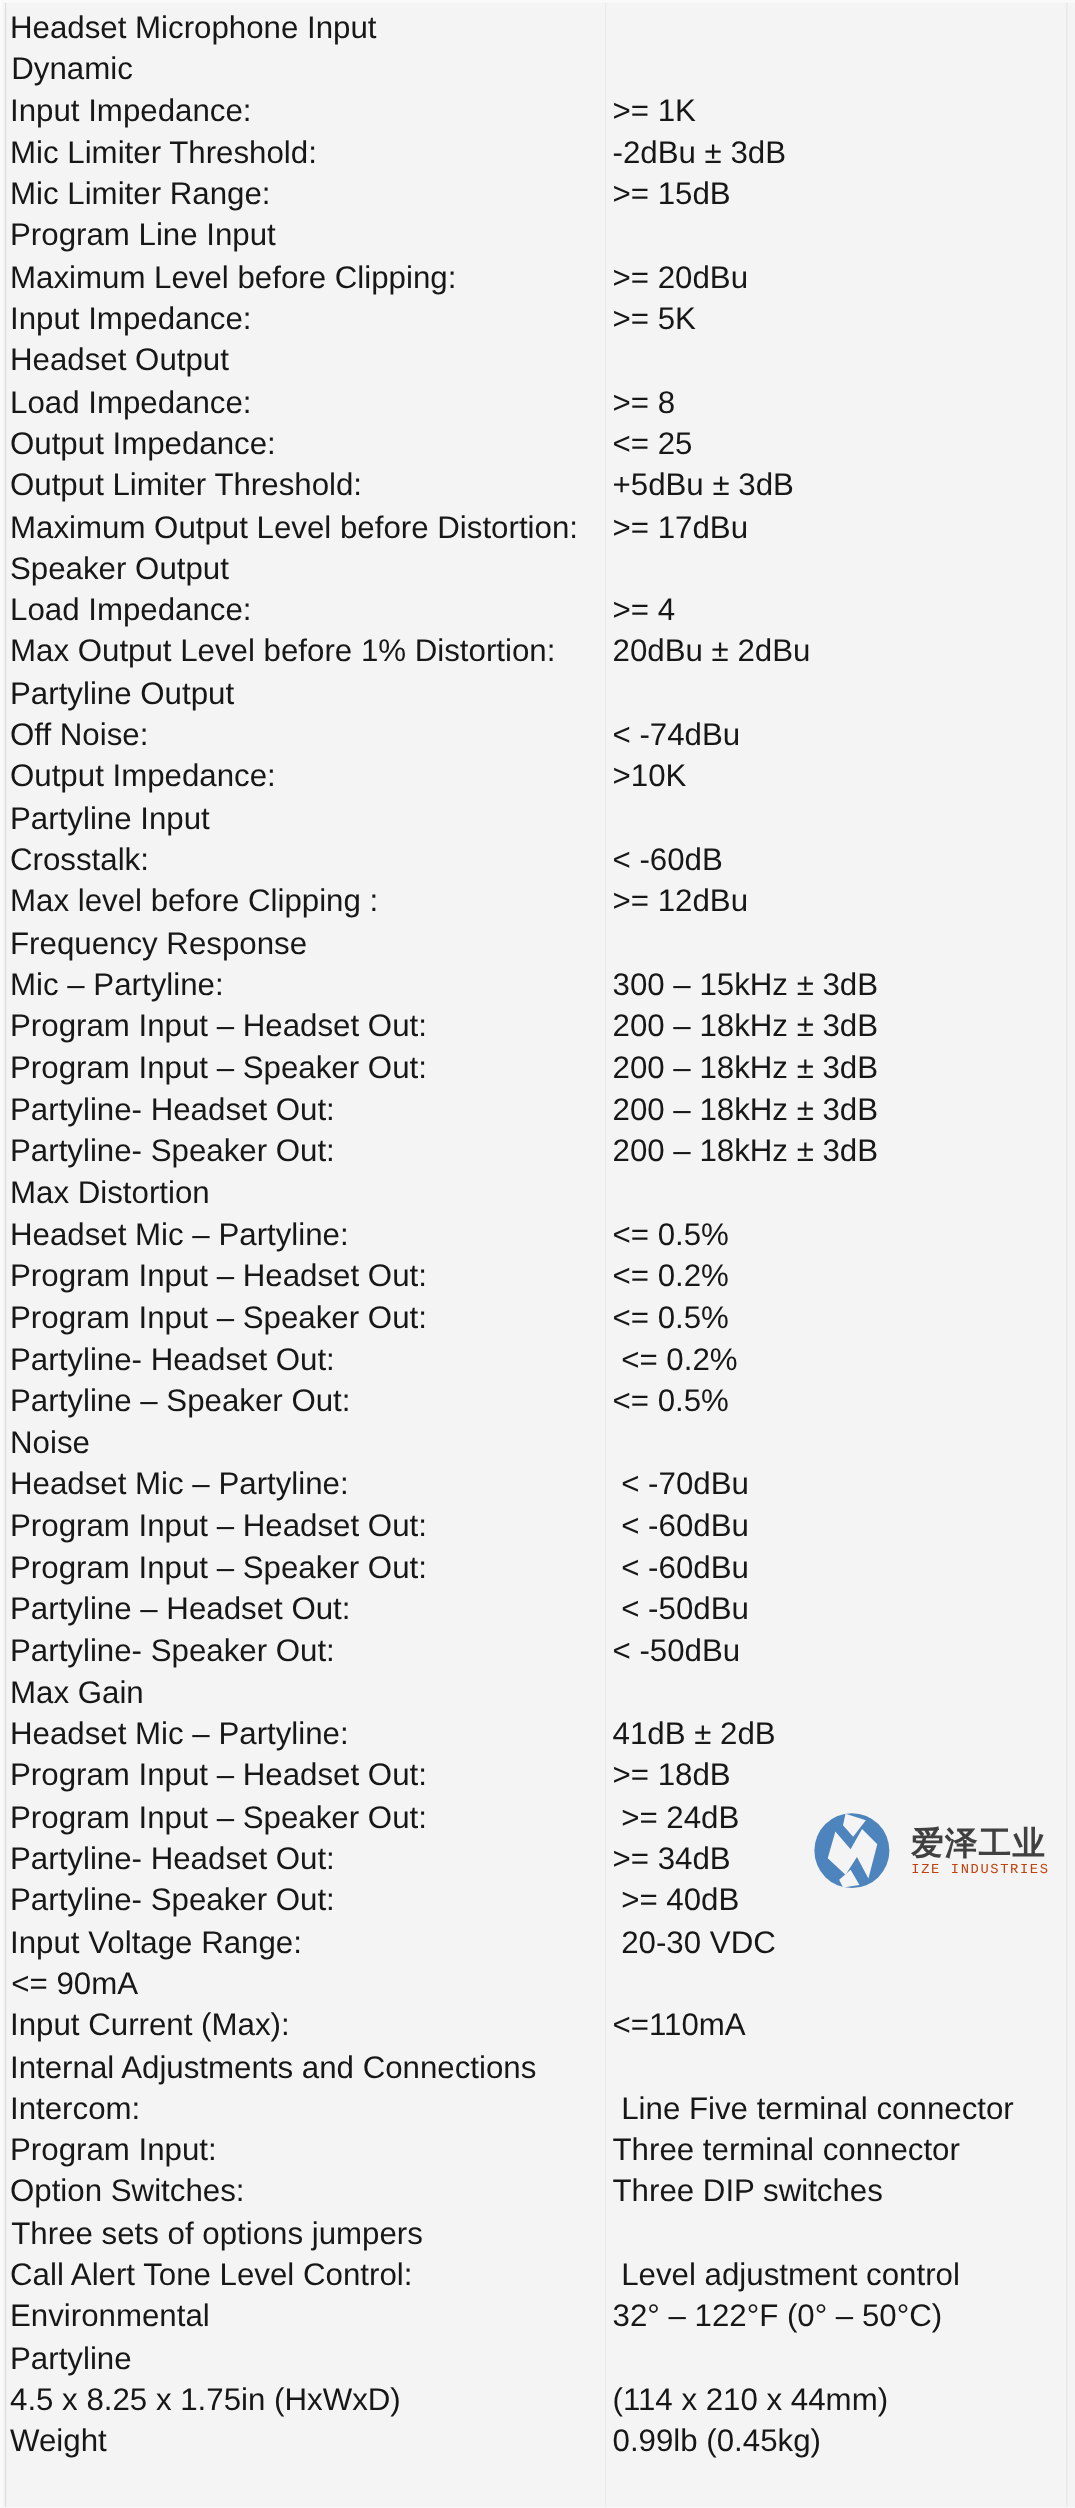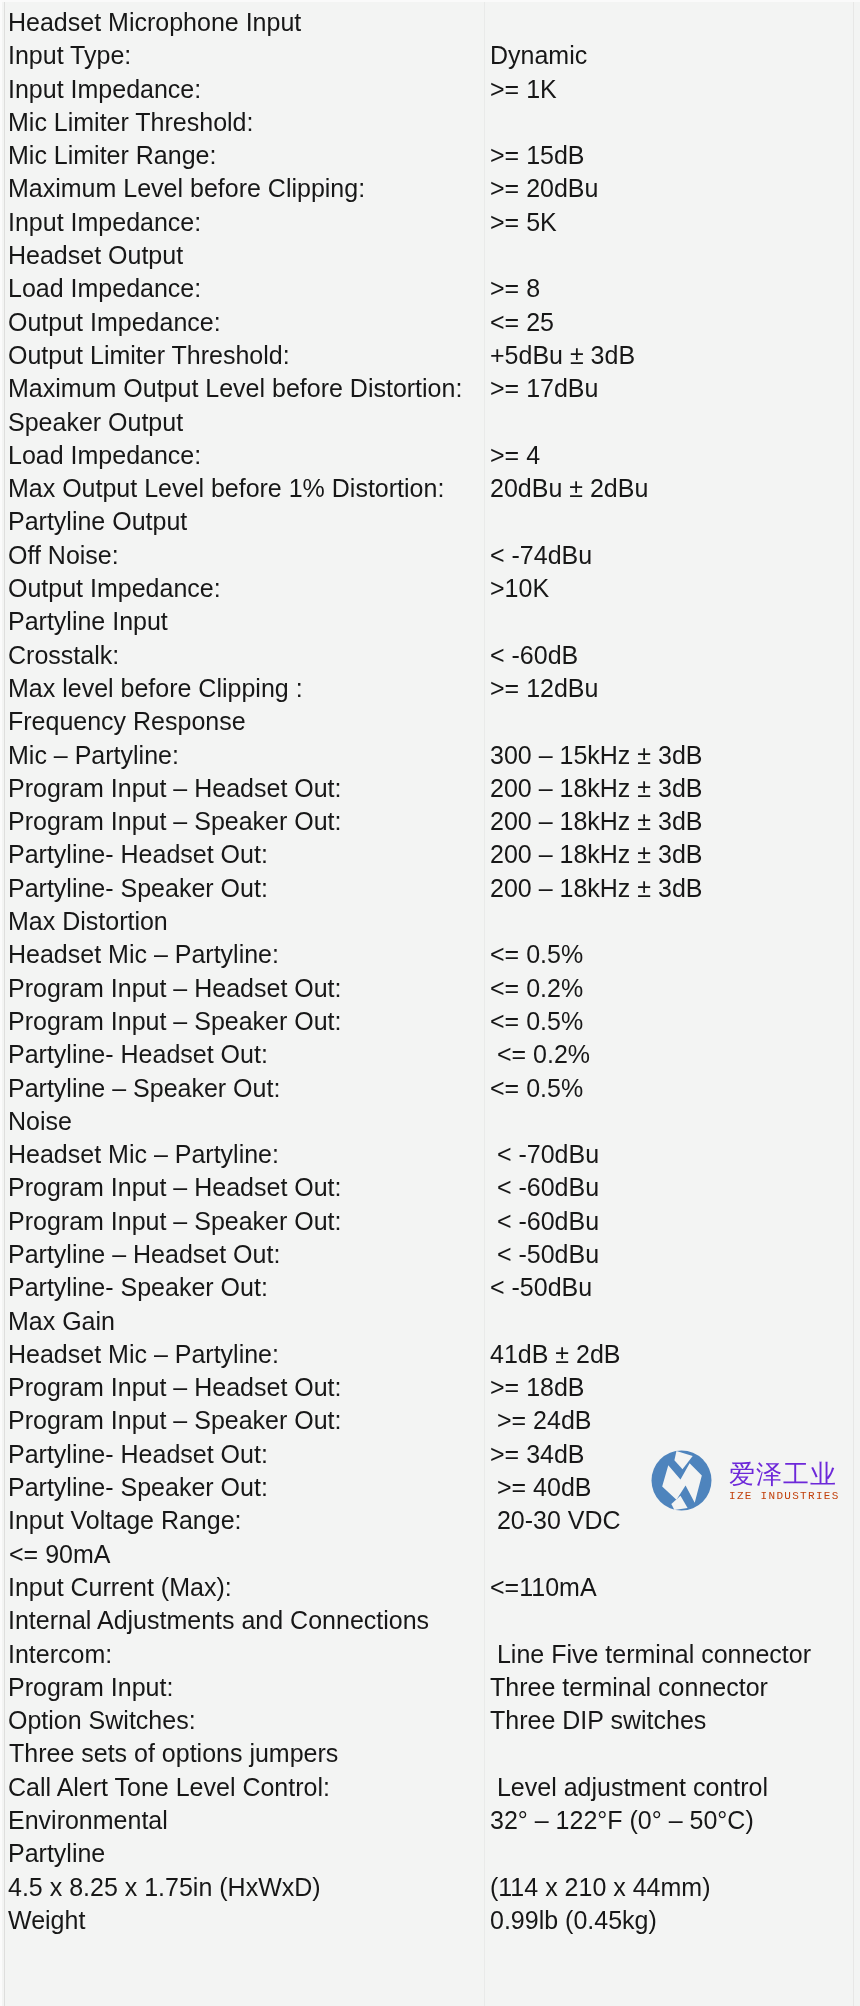--- a/index.html
+++ b/index.html
@@ -62,24 +62,24 @@
   }
   .logo-mark { width: 61px; height: 63px; flex: 0 0 auto; }
   .logo-text {
     display: flex;
     flex-direction: column;
     margin-left: 17px;
     padding-top: 11px;
   }
   .logo-cn {
     font-size: 26px;
-    font-weight: normal;
+    font-weight: bold;
     letter-spacing: 1px;
     line-height: 29px;
-    color: #6d28d9;
+    color: #404040;
     white-space: nowrap;
   }
   .logo-en {
     font-size: 11px;
     letter-spacing: 1.3px;
     line-height: 15px;
     color: #c2410c;
     white-space: nowrap;
     font-family: Liberation Mono, monospace;
   }
@@ -91,33 +91,37 @@
   <div class="edge-left"></div>
   <div class="edge-right"></div>
   <div class="col-divider"></div>
 
   <div class="rows">
       <div class="row">
         <span class="label">Headset Microphone Input</span>
         <span class="value"></span>
       </div>
       <div class="row">
-        <span class="label">Input Type:</span>
         <span class="value">Dynamic</span>
       </div>
       <div class="row">
         <span class="label">Input Impedance:</span>
         <span class="value">&gt;= 1K</span>
       </div>
       <div class="row">
         <span class="label">Mic Limiter Threshold:</span>
+        <span class="value">-2dBu ± 3dB</span>
       </div>
       <div class="row">
         <span class="label">Mic Limiter Range:</span>
         <span class="value">&gt;= 15dB</span>
+      </div>
+      <div class="row">
+        <span class="label">Program Line Input</span>
+        <span class="value"></span>
       </div>
       <div class="row">
         <span class="label">Maximum Level before Clipping:</span>
         <span class="value">&gt;= 20dBu</span>
       </div>
       <div class="row">
         <span class="label">Input Impedance:</span>
         <span class="value">&gt;= 5K</span>
       </div>
       <div class="row">

